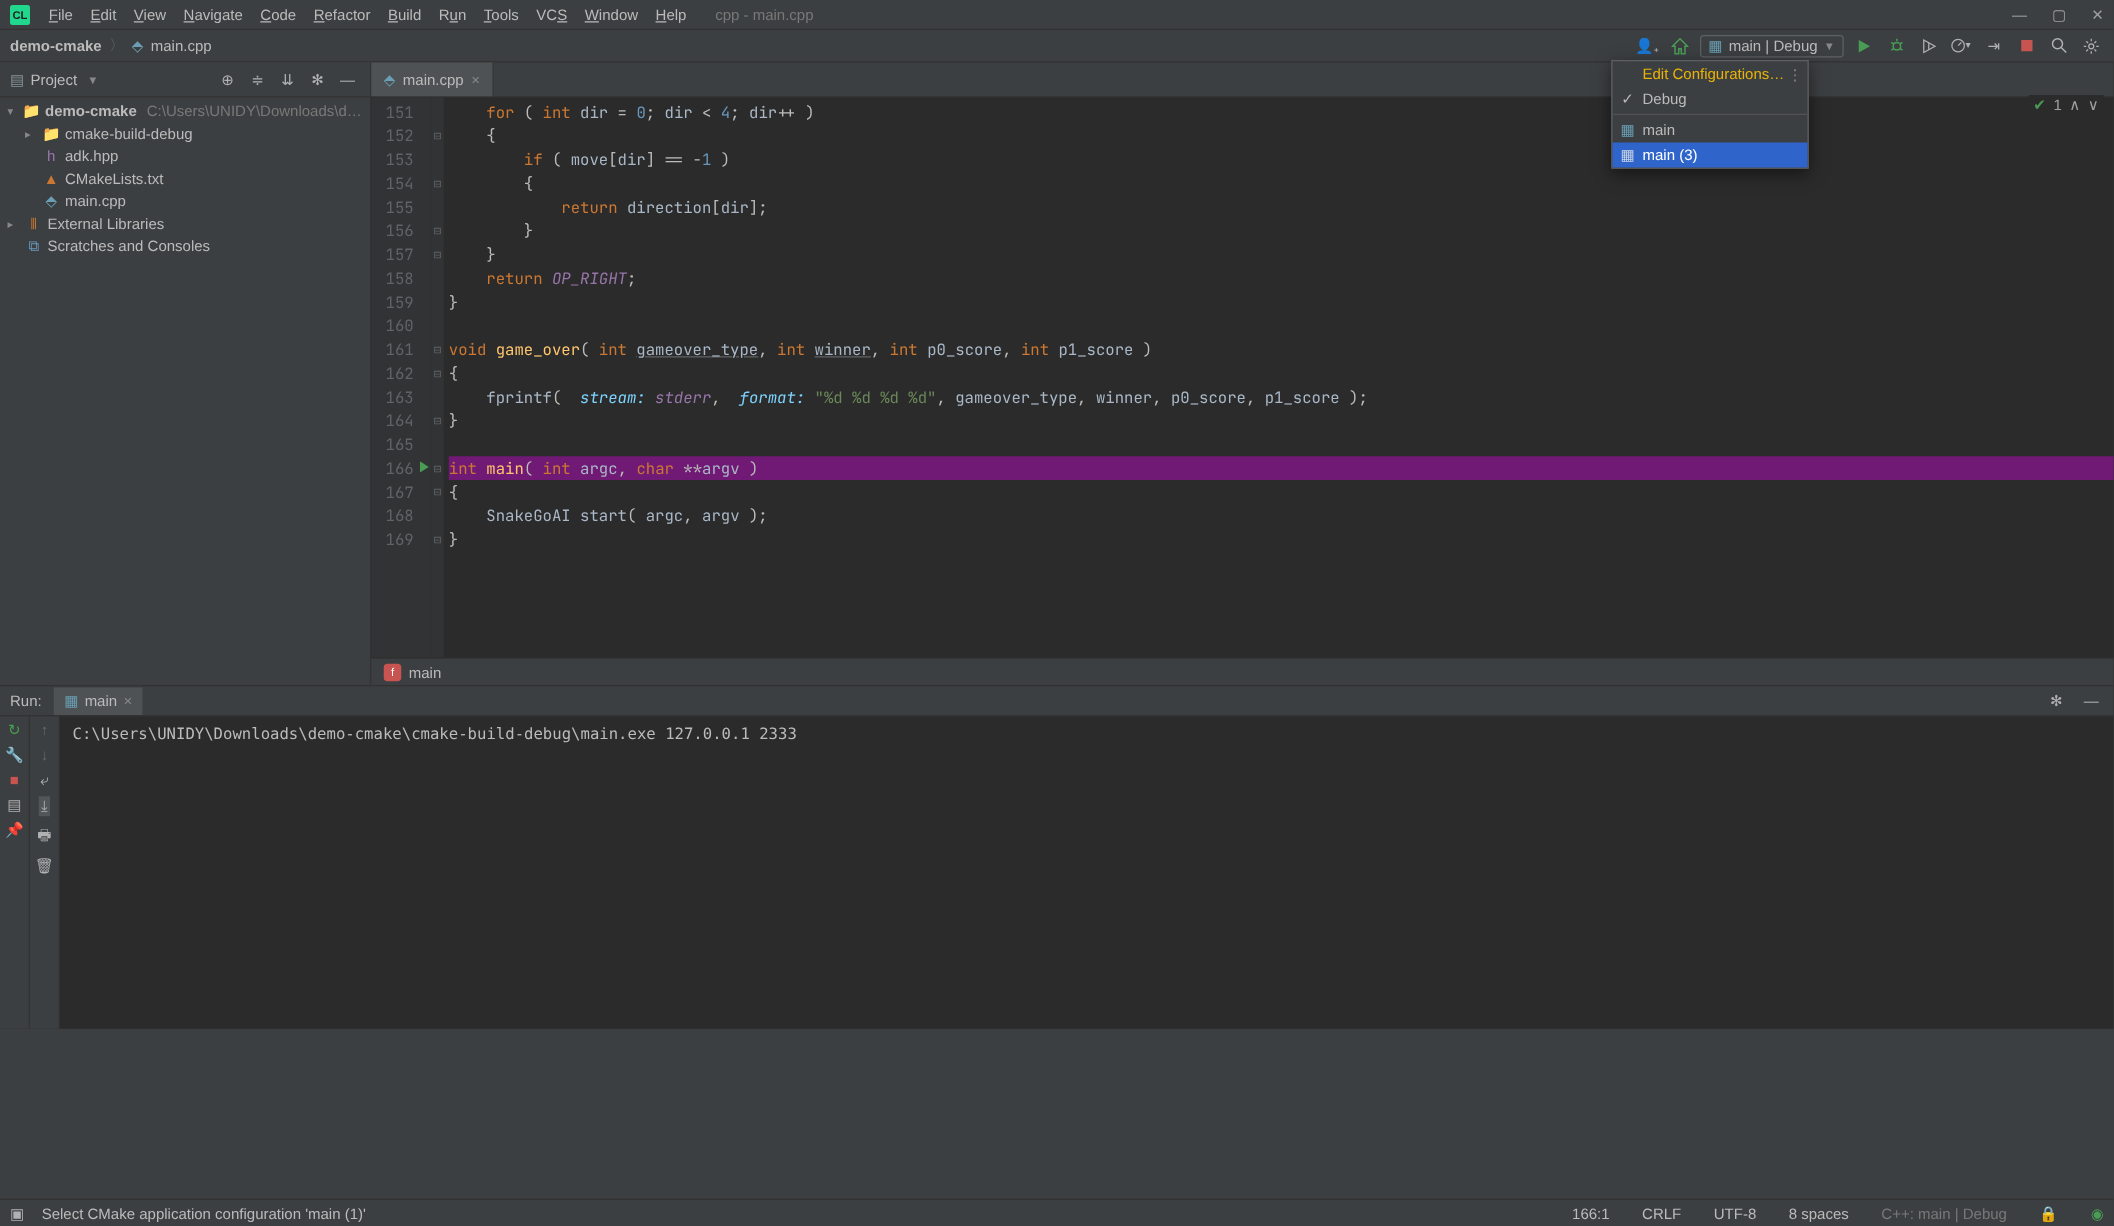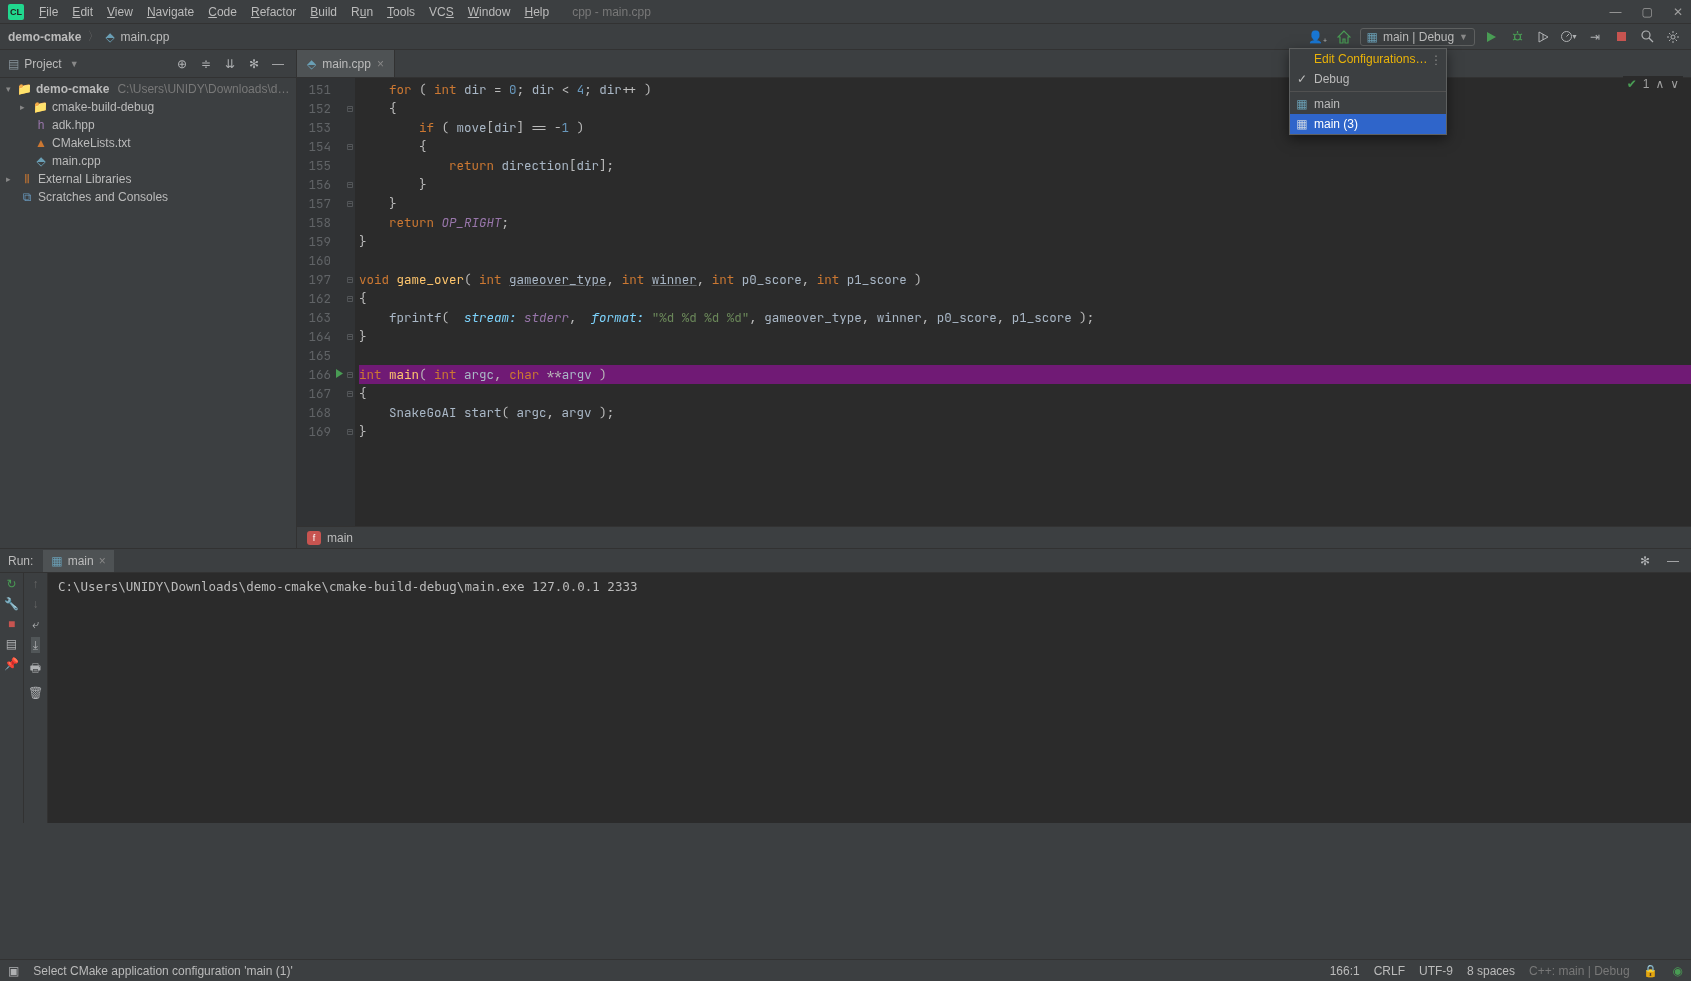--- a/index.html
+++ b/index.html
@@ -242,21 +242,21 @@
   position: absolute;
   bottom: 0; left: 0; right: 0;
   height: 22px;
   background: #3c3f41;
   border-top: 1px solid #323232;
   display: flex;
   align-items: center;
   padding: 0 8px;
   gap: 14px;
 }
-.statusbar .right { margin-left: auto; display: flex; gap: 14px; align-items: flex-end; }
+.statusbar .right { margin-left: auto; display: flex; gap: 26px; align-items: flex-end; }
 .status-muted { color: #787878; }
 
 .run-dropdown {
   position: absolute;
   top: 48px;
   right: 244px;
   width: 158px;
   background: #3c3f41;
   border: 1px solid #5e6060;
   box-shadow: 0 4px 12px rgba(0,0,0,0.5);
@@ -450,21 +450,21 @@
           <div class="ln">151</div>
           <div class="ln">152</div>
           <div class="ln">153</div>
           <div class="ln">154</div>
           <div class="ln">155</div>
           <div class="ln">156</div>
           <div class="ln">157</div>
           <div class="ln">158</div>
           <div class="ln">159</div>
           <div class="ln">160</div>
-          <div class="ln">197</div>
+          <div class="ln">161</div>
           <div class="ln">162</div>
           <div class="ln">163</div>
           <div class="ln">164</div>
           <div class="ln">165</div>
           <div class="ln">166</div>
           <div class="ln">167</div>
           <div class="ln">168</div>
           <div class="ln">169</div>
         </div>
       <div class="fold-col" id="foldcol">
@@ -564,19 +564,19 @@
     </div>
   </div>
 </div>
 
 <div class="statusbar">
   <span style="color:#afb1b3">▣</span>
   <span>Select CMake application configuration 'main (1)'</span>
   <div class="right">
     <span>166:1</span>
     <span>CRLF</span>
-    <span>UTF-9</span>
+    <span>UTF-8</span>
     <span>8 spaces</span>
     <span class="status-muted">C++: main | Debug</span>
     <span style="color:#afb1b3">🔒</span>
     <span style="color:#499c54">◉</span>
   </div>
 </div>
 
 </body></html>

